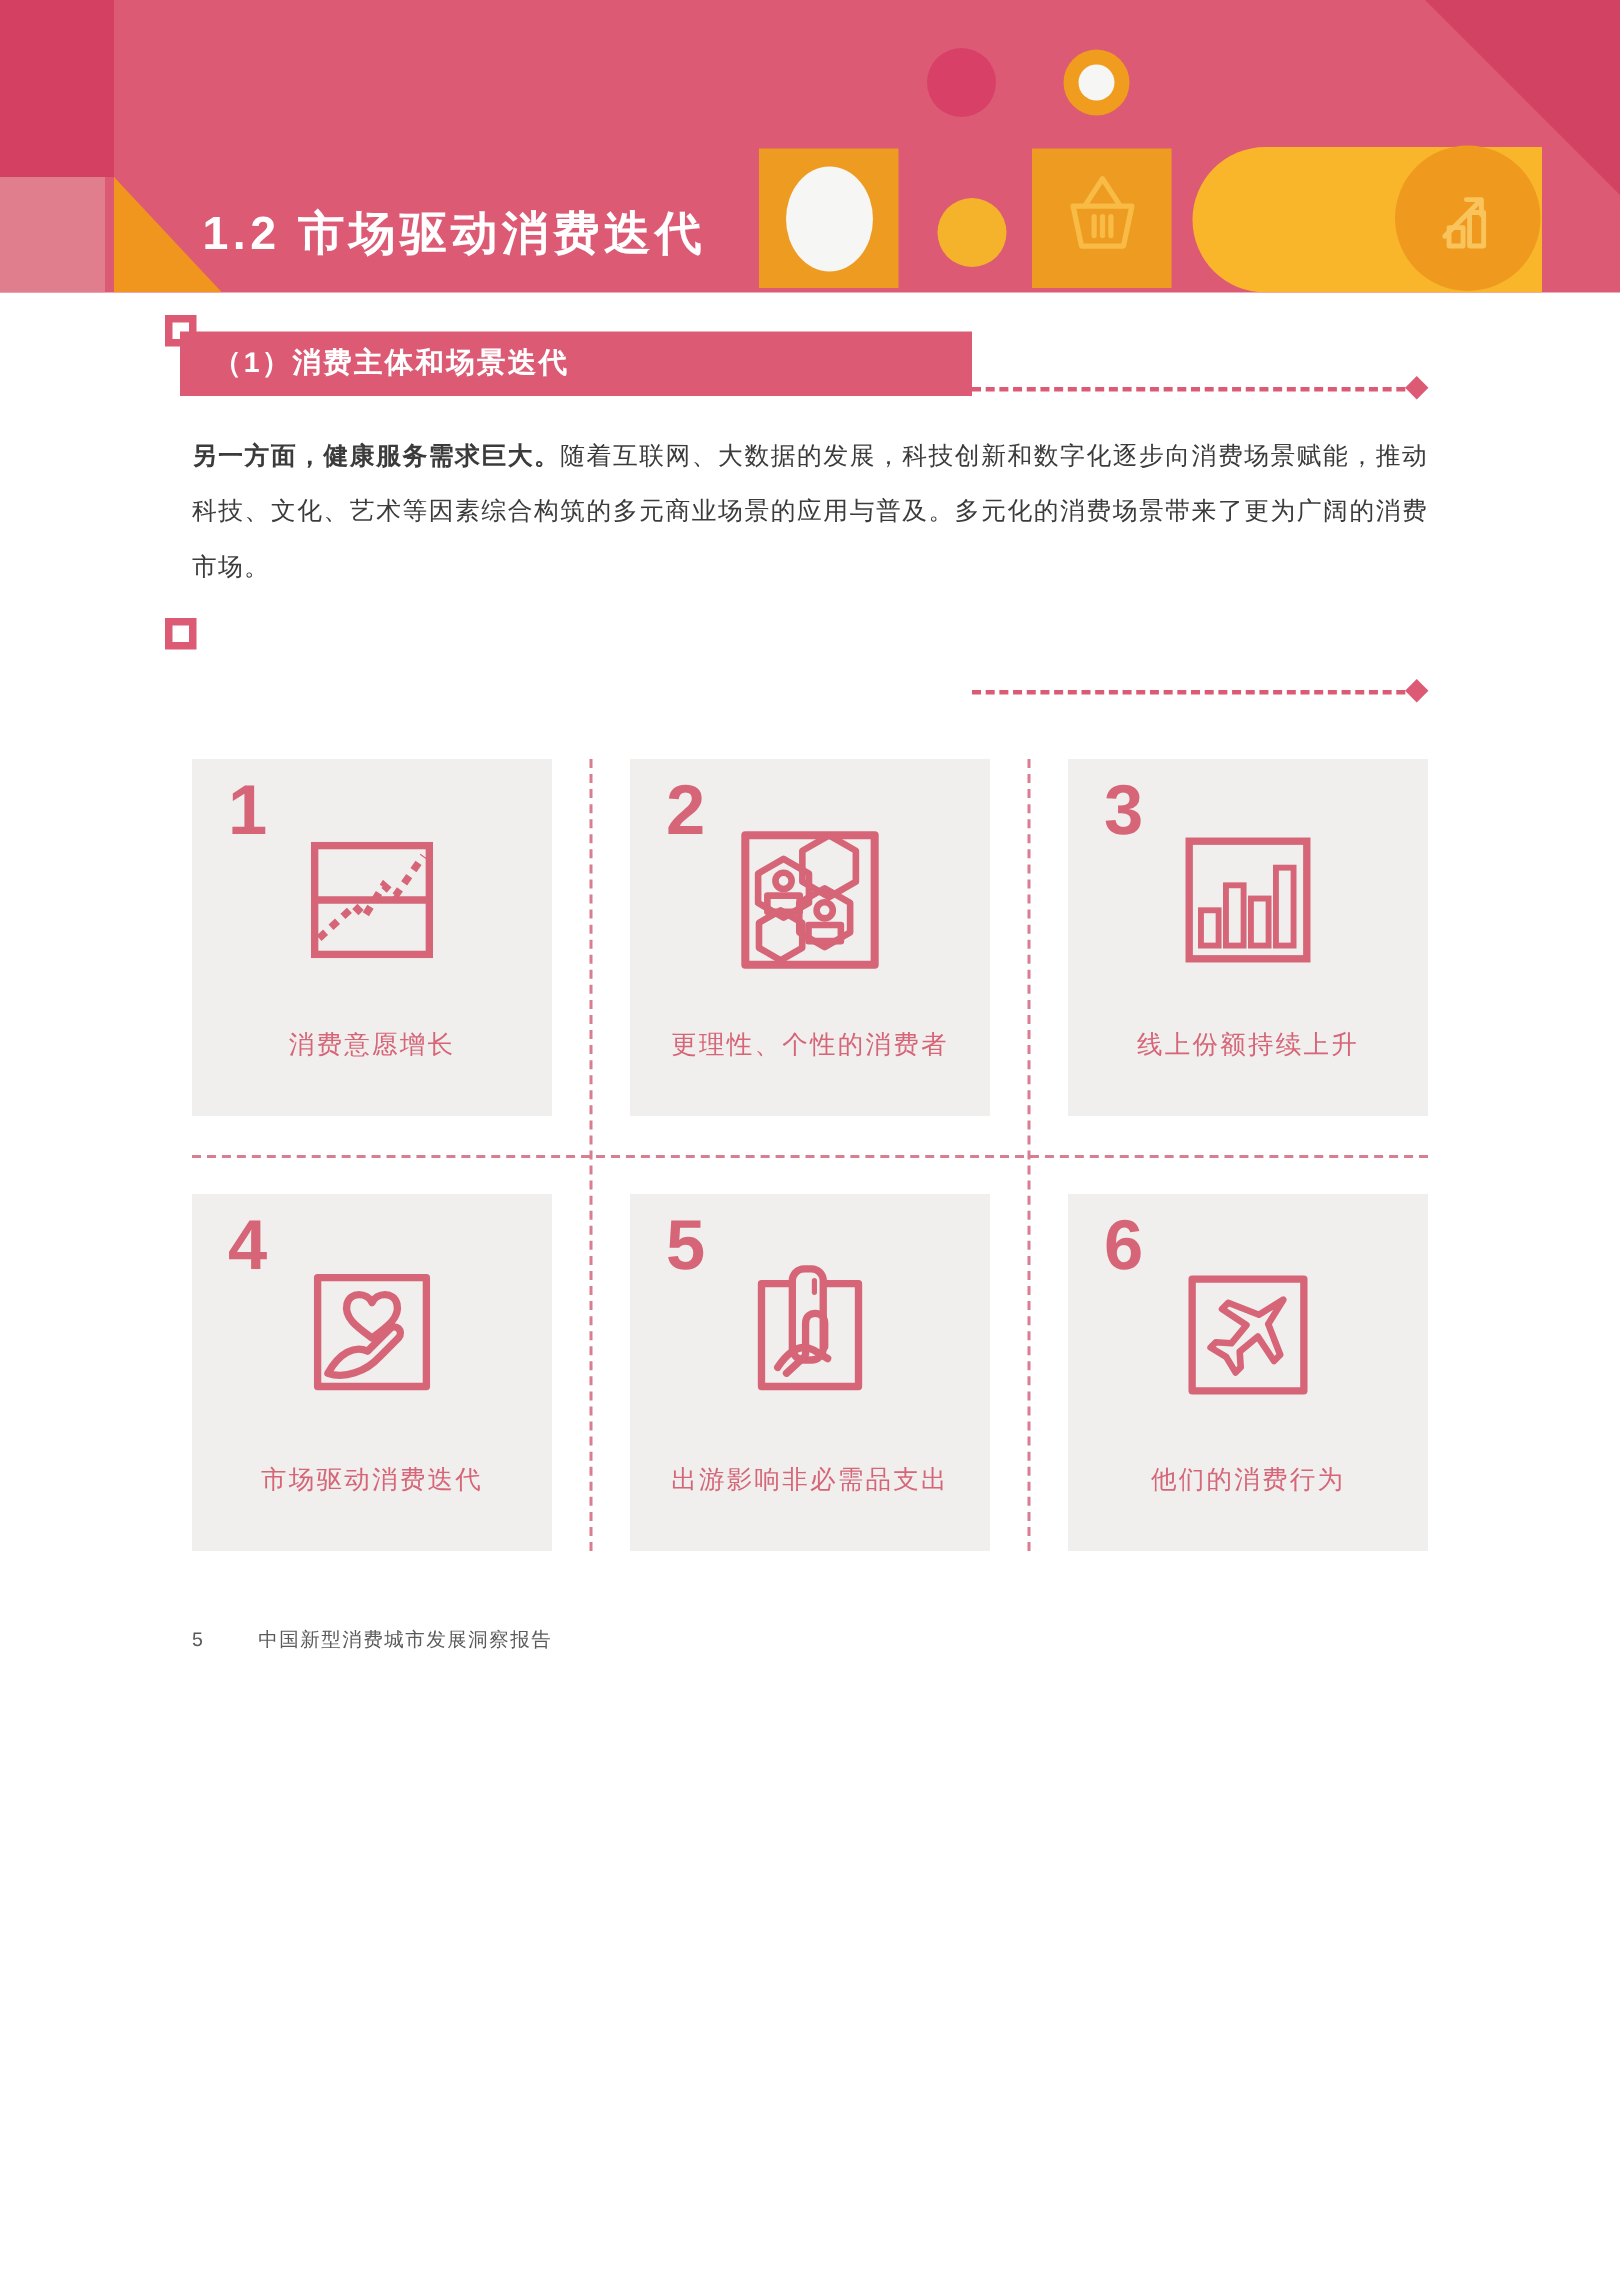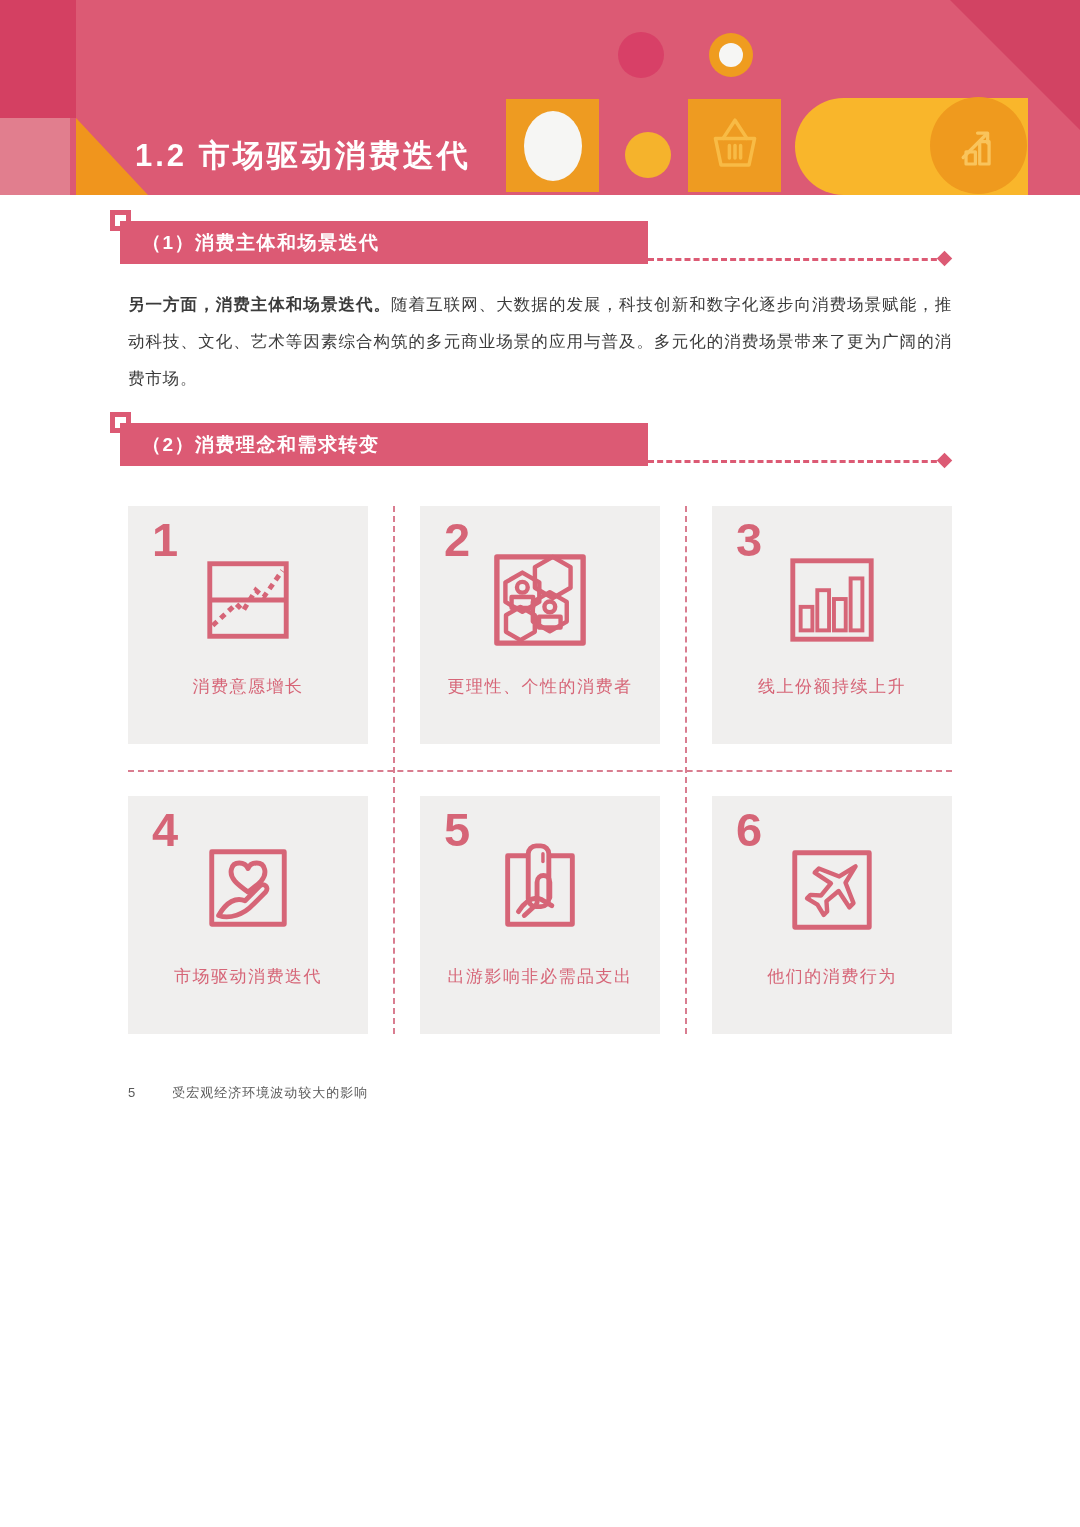--- a/index.html
+++ b/index.html
@@ -50,21 +50,21 @@
     grid-template-columns:240px 240px 240px;grid-template-rows:238px 238px;
     column-gap:52px;row-gap:52px;}
   .vline{position:absolute;top:0;bottom:0;width:0;border-left:2px dashed #d97d90;}
   .vline-1{left:265px;}
   .vline-2{left:557px;}
   .hline{position:absolute;left:0;right:0;top:264px;height:0;border-top:2px dashed #d97d90;}
   .card{position:relative;background:#f0efee;}
   .card-number{position:absolute;left:24px;top:10px;font-size:47px;font-weight:700;color:#d66577;line-height:1;}
   .card-icon{width:98px;height:98px;margin:45px auto 0 auto;}
   .card-icon svg{display:block;width:98px;height:98px;}
-  .card-label{margin-top:26px;text-align:center;font-size:17px;letter-spacing:1.5px;color:#d66577;}
+  .card-label{margin-top:36px;text-align:center;font-size:17px;letter-spacing:1.5px;color:#d66577;}
   
   .footer{display:flex;align-items:baseline;gap:36px;margin:50px 0 0 128px;
     font-size:13px;color:#5a5a5a;letter-spacing:1px;}
 </style>
 </head>
 <body>
 
 <div class="page">
 
   <header class="banner">
@@ -106,25 +106,24 @@
 
     <div class="section-heading">
       <span class="corner-square"></span>
       <div class="heading-bar">（1）消费主体和场景迭代</div>
       <div class="heading-dash">
         <span class="diamond"></span>
       </div>
     </div>
 
 
-    <p class="para"><strong>另一方面，消费主体和场景迭代。</strong><span>随着互联网、大数据的发展，科技创新和数字化逐步向消费场景赋能，推动科技、文化、艺术等因素综合构筑的多元商业场景的应用与普及。多元化的消费场景带来了更为广阔的消费市场。</span></p>
+    <p class="para"><strong>另一方面，健康服务需求巨大。</strong><span>随着互联网、大数据的发展，科技创新和数字化逐步向消费场景赋能，推动科技、文化、艺术等因素综合构筑的多元商业场景的应用与普及。多元化的消费场景带来了更为广阔的消费市场。</span></p>
 
     <div class="section-heading">
       <span class="corner-square"></span>
-      <div class="heading-bar">（2）消费理念和需求转变</div>
       <div class="heading-dash">
         <span class="diamond"></span>
       </div>
     </div>
 
 
     <div class="cards">
       <div class="vline vline-1"></div>
       <div class="vline vline-2"></div>
       <div class="hline"></div>
@@ -209,16 +208,16 @@
           </svg>
         </div>
         <div class="card-label">他们的消费行为</div>
       </div>
     </div>
 
   </main>
 
   <footer class="footer">
     <span class="page-num">5</span>
-    <span class="footer-title">受宏观经济环境波动较大的影响</span>
+    <span class="footer-title">中国新型消费城市发展洞察报告</span>
   </footer>
 
 </div>
 
 </body></html>

